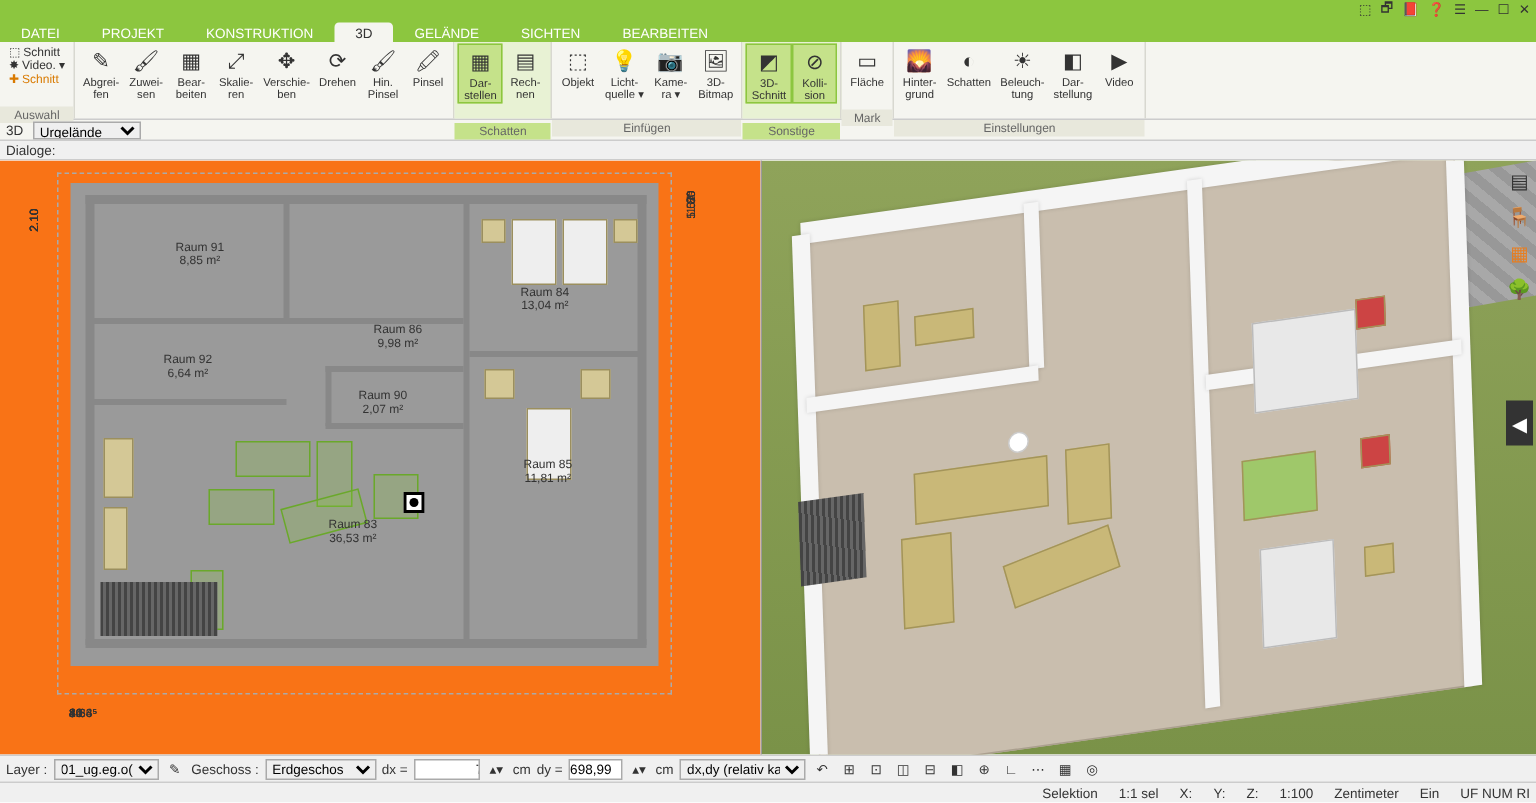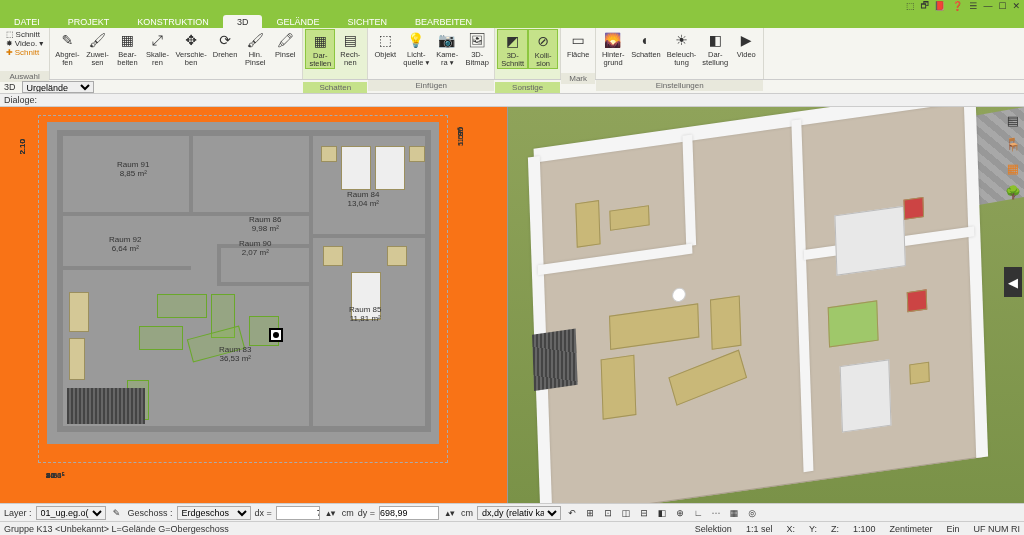--- a/index.html
+++ b/index.html
@@ -269,21 +269,21 @@
         <div style="position:absolute;left:230px;top:212px;width:14px;height:14px;border:2px solid #000;background:#fff">
           <div style="width:6px;height:6px;border-radius:50%;background:#000;margin:2px auto"></div>
         </div>
 
         <div class="hatch" style="left:28px;top:272px;width:78px;height:36px"></div>
 
         <div id="room-labels">
             <div class="room-label" style="left: 78px; top: 45px;">Raum 91<br>8,85 m²</div>
             <div class="room-label" style="left: 70px; top: 120px;">Raum 92<br>6,64 m²</div>
             <div class="room-label" style="left: 210px; top: 100px;">Raum 86<br>9,98 m²</div>
-            <div class="room-label" style="left: 200px; top: 124px;">Raum 90<br>2,07 m²</div>
+            <div class="room-label" style="left: 200px; top: 144px;">Raum 90<br>2,07 m²</div>
             <div class="room-label" style="left: 308px; top: 75px;">Raum 84<br>13,04 m²</div>
             <div class="room-label" style="left: 310px; top: 190px;">Raum 85<br>11,81 m²</div>
             <div class="room-label" style="left: 180px; top: 230px;">Raum 83<br>36,53 m²</div>
           </div>
       </div>
 
       <div id="dims-bottom" style="position:absolute;left:46px;top:364px;display:flex;gap:18px">
           <span class="dim h">2.66⁵</span>
           <span class="dim h">4.33⁵</span>
           <span class="dim h">80</span>
@@ -354,39 +354,38 @@
   <span>Layer :</span>
   <select style="width:70px"><option>01_ug.eg.o(</option></select>
   <span class="ico">✎</span>
   <span>Geschoss :</span>
   <select style="width:74px"><option>Erdgeschos</option></select>
   <span>dx =</span>
   <input style="width: 44px; padding-left: 40px;" value="701,97">
     <span class="ico">▴▾</span>
   <span>cm</span>
   <span>dy =</span>
-  <input style="width: 60px;" value="698,99">
+  <input style="width: 36px;" value="698,99">
     <span class="ico">▴▾</span>
   <span>cm</span>
   <select style="width:84px"><option>dx,dy (relativ ka</option></select>
   <span class="ico">↶</span>
   <span class="ico">⊞</span>
   <span class="ico">⊡</span>
   <span class="ico">◫</span>
   <span class="ico">⊟</span>
   <span class="ico">◧</span>
   <span class="ico">⊕</span>
   <span class="ico">∟</span>
   <span class="ico">⋯</span>
   <span class="ico">▦</span>
   <span class="ico">◎</span>
 </div>
 
 <div class="statusbar">
-  <span>Gruppe K13 &lt;Unbekannt&gt; L=Gelände G=Obergeschoss</span>
   <span class="spacer"></span>
   <span>Selektion</span>
   <span>1:1 sel</span>
   <span>X:</span>
   <span>Y:</span>
   <span>Z:</span>
   <span>1:100</span>
   <span>Zentimeter</span>
   <span>Ein</span>
   <span>UF NUM RI</span>

